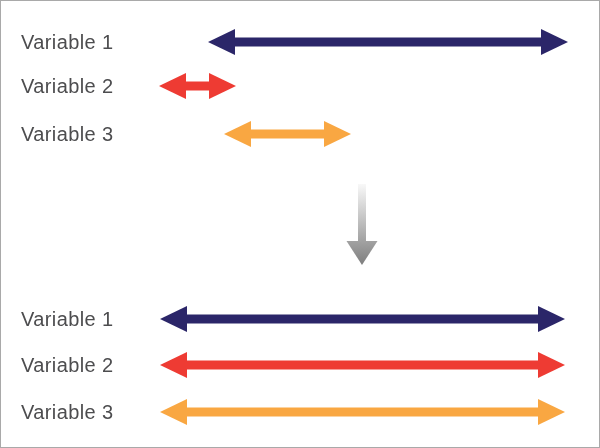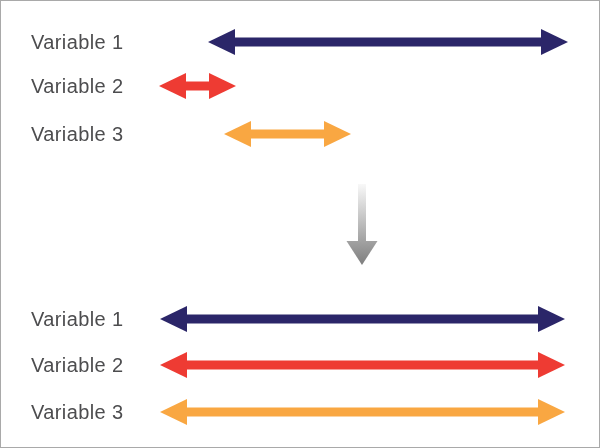--- a/index.html
+++ b/index.html
@@ -14,21 +14,21 @@
     overflow: hidden;
   }
   #arrow-layer {
     position: absolute;
     left: 0; top: 0;
     width: 600px; height: 448px;
     display: block;
   }
   .label {
     position: absolute;
-    left: 30px;
+    left: 20px;
     transform: translateY(-50%);
     font-size: 20px;
     letter-spacing: 0.4px;
     color: #4d4d4f;
     white-space: nowrap;
     user-select: none;
   }
 </style>
 </head>
 <body>

